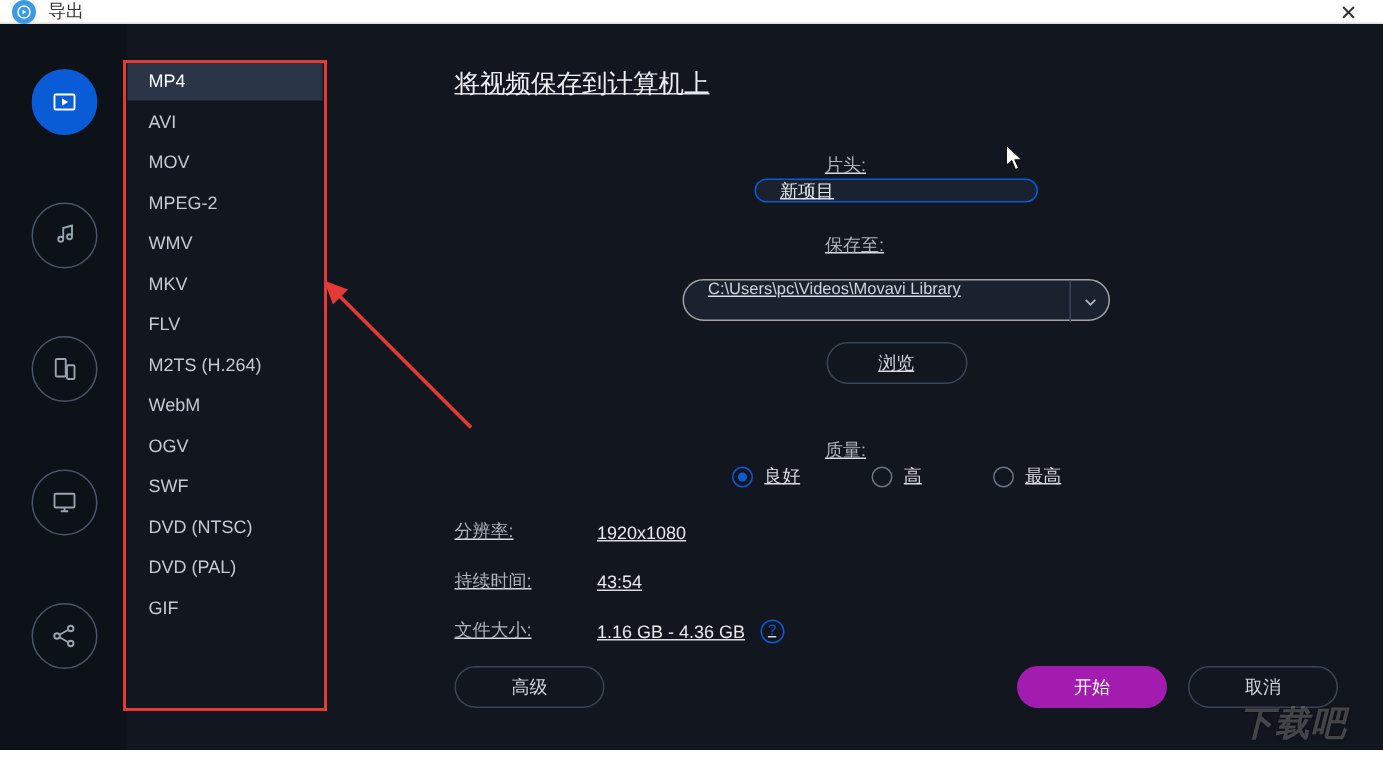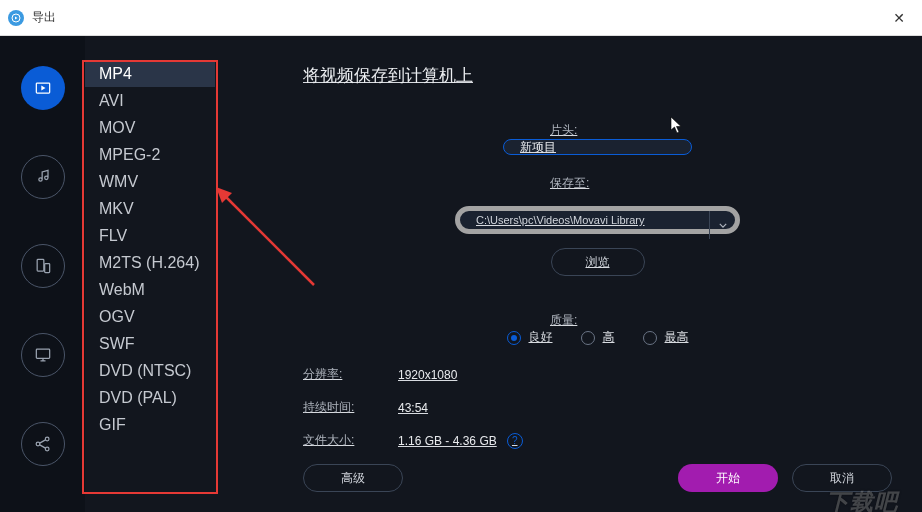--- a/index.html
+++ b/index.html
@@ -1,57 +1,57 @@
 <!DOCTYPE html>
 <html><head>
 <meta charset="utf-8">
 <style>
 * { box-sizing: border-box; margin: 0; padding: 0; font-family: "Microsoft YaHei", Arial, sans-serif; }
 body { width: 922px; height: 512px; background: #fff; overflow: hidden; position: relative; }
 
-.titlebar { height: 36px; background: #fff; border-bottom: 1px solid #ddd; display: flex; align-items: center; padding: 0 8px; }
+.titlebar { height: 16px; background: #fff; border-bottom: 1px solid #ddd; display: flex; align-items: center; padding: 0 8px; }
 .titlebar .app-icon { width: 16px; height: 16px; border-radius: 50%; background: #3b9ae1; display: flex; align-items: center; justify-content: center; margin-right: 8px; }
 .titlebar .app-icon svg { width: 10px; height: 10px; }
 .titlebar .title { font-size: 12px; color: #333; flex: 1; }
 .titlebar .close { width: 30px; height: 28px; display: flex; align-items: center; justify-content: center; cursor: pointer; color: #333; font-size: 14px; }
 
 .main { display: flex; height: 484px; background: #12161e; }
 
 .sidebar { width: 85px; background: #0d1118; display: flex; flex-direction: column; align-items: center; padding-top: 30px; gap: 45px; }
 .sidebar-item { width: 44px; height: 44px; border-radius: 50%; display: flex; align-items: center; justify-content: center; cursor: pointer; border: 1.5px solid transparent; }
 .sidebar-item.active { background: #0a5cd6; }
 .sidebar-item:not(.active) { border-color: #4a5568; }
 .sidebar-item svg { width: 20px; height: 20px; stroke: #e8eaed; fill: none; stroke-width: 1.5; }
 .sidebar-item.active svg { stroke: #fff; }
 .sidebar-item:not(.active) svg { stroke: #9aa3b0; }
 
 .format-list { width: 130px; background: #12161e; padding-top: 24px; position: relative; }
 .format-list .redbox { position: absolute; border: 2.5px solid #e53935; left: -3px; top: 24px; width: 136px; height: 434px; pointer-events: none; }
-.format-item { height: 27px; padding-left: 14px; display: flex; align-items: center; font-size: 16px; color: #c5c9d0; cursor: pointer; }
+.format-item { height: 27px; padding-left: 14px; display: flex; align-items: center; font-size: 12px; color: #c5c9d0; cursor: pointer; }
 .format-item.selected { background: #2a3548; color: #fff; }
 
 .content { flex: 1; padding: 28px 30px 0 88px; color: #d8dbe0; position: relative; text-decoration: underline; }
 .content h2 { font-size: 17px; font-weight: 400; color: #eceef1; margin-bottom: 35px; }
 
 .row { display: flex; align-items: center; margin-bottom: 20px; font-size: 12px; flex-direction: column; }
 .row-info { display: flex; align-items: center; margin-bottom: 16px; font-size: 12px; }
 .label { width: 95px; color: #aeb4bd; }
 .value { color: #e8eaed; }
 
 .text-input { flex: 1; max-width: 420px; height: 30px; background: #1a2230; border: 1.5px solid #0a5cd6; border-radius: 15px; padding: 0 16px; color: #e8eaed; font-size: 12px; outline: none; }
 
-.dropdown { width: 285px; height: 28px; background: #1a2230; border: 5px solid #a3a3a3; border-radius: 14px; padding: 0 30px 0 16px; color: #d0d4db; font-size: 11px; display: flex; align-items: center; position: relative; cursor: pointer; }
+.dropdown { width: 285px; height: 28px; background: #1a2230; border: 1px solid #a3a3a3; border-radius: 14px; padding: 0 30px 0 16px; color: #d0d4db; font-size: 11px; display: flex; position: relative; cursor: pointer; }
 .dropdown .chev { position: absolute; right: 0; top: 0; width: 26px; height: 28px; border-left: 1px solid #3a4556; display: flex; align-items: center; justify-content: center; }
 .dropdown .chev svg { width: 8px; height: 5px; stroke: #aeb4bd; fill: none; stroke-width: 1.5; }
 
 .btn-outline { min-width: 94px; height: 28px; background: transparent; border: 1px solid #3a4556; border-radius: 14px; color: #d0d4db; font-size: 12px; display: flex; align-items: center; justify-content: center; cursor: pointer; }
 .btn-outline.lg { min-width: 100px; }
 .btn-primary { min-width: 100px; height: 28px; background: #a21caf; border: none; border-radius: 14px; color: #fff; font-size: 12px; display: flex; align-items: center; justify-content: center; cursor: pointer; }
 
-.radio-group { display: flex; gap: 28px; }
+.radio-group { display: flex; gap: 47px; }
 .radio { display: flex; align-items: center; gap: 8px; cursor: pointer; }
 .radio-circle { width: 14px; height: 14px; border-radius: 50%; border: 1.5px solid #6a7485; display: flex; align-items: center; justify-content: center; }
 .radio.checked .radio-circle { border-color: #0a5cd6; }
 .radio.checked .radio-circle::after { content: ''; width: 6px; height: 6px; border-radius: 50%; background: #0a5cd6; }
 
 .help-icon { width: 16px; height: 16px; border-radius: 50%; border: 1.5px solid #0a5cd6; color: #0a5cd6; display: inline-flex; align-items: center; justify-content: center; font-size: 10px; margin-left: 10px; cursor: pointer; }
 
 .footer { position: absolute; bottom: 28px; left: 88px; right: 30px; display: flex; align-items: center; }
 .footer .spacer { flex: 1; }
 .footer .gap { width: 14px; }

